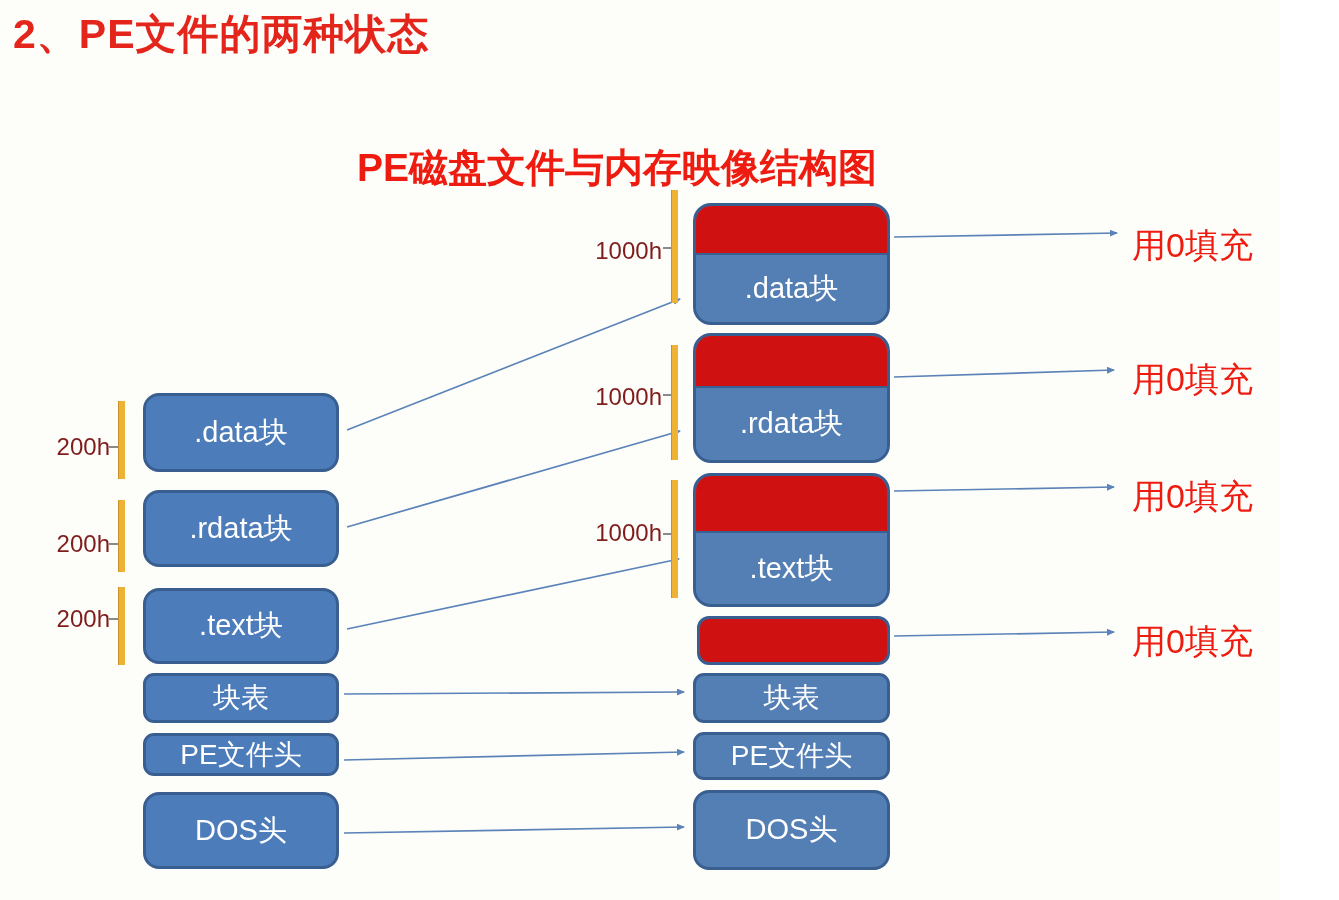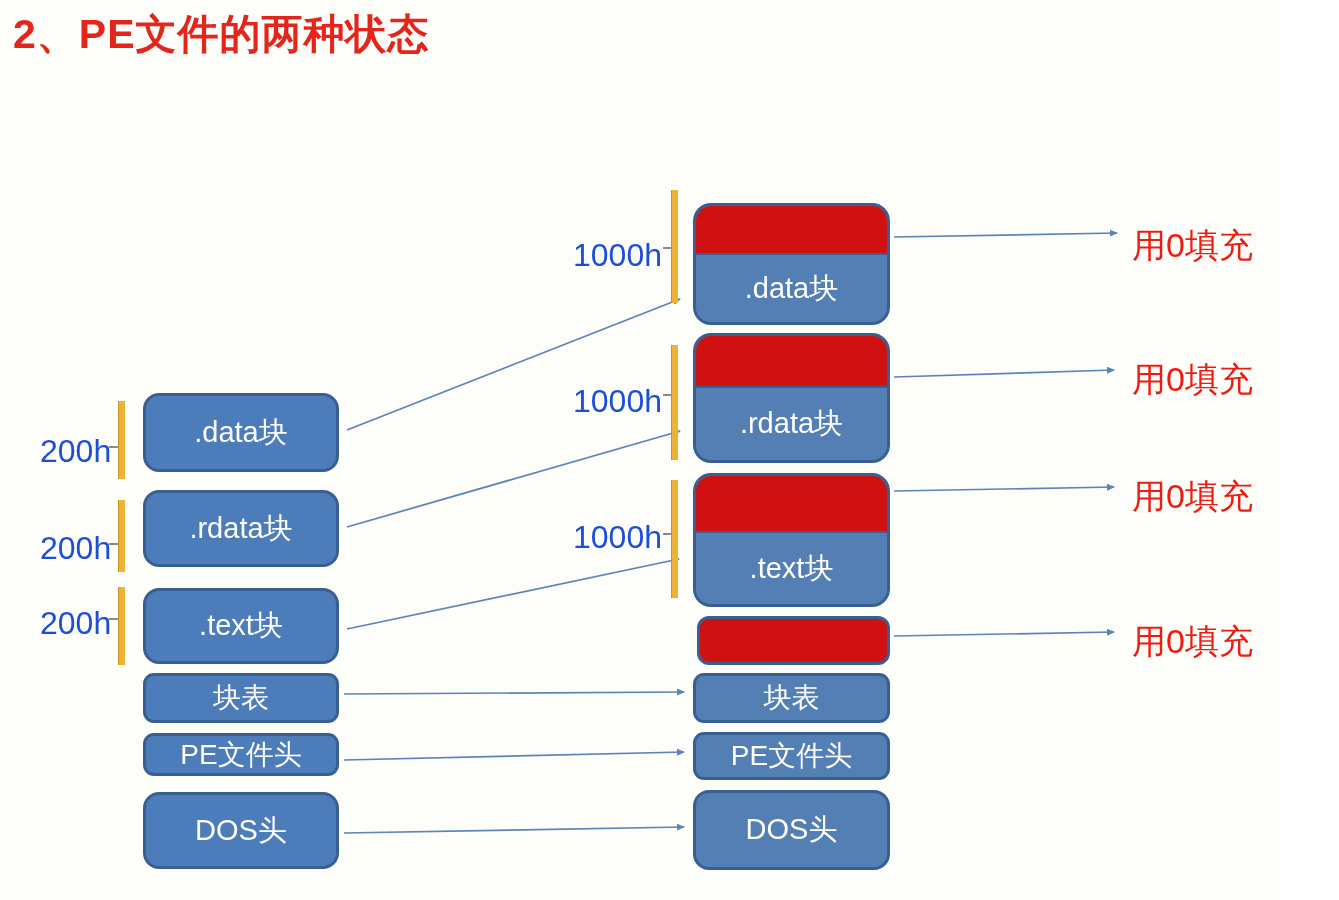--- a/index.html
+++ b/index.html
@@ -55,22 +55,22 @@
   }
   .red-block{
     position:absolute;
     background:#d01111;
     border:3px solid #395e90;
     border-radius:12px;
     box-sizing:border-box;
   }
   .size-label{
     position:absolute;
-    color:#1d4ed8;
-    font-size:32px;
+    color:#7f1d1d;
+    font-size:24px;
     text-align:right;
     white-space:nowrap;
   }
   .pad-label{
     position:absolute;
     color:#ee1c10;
     font-size:34px;
     white-space:nowrap;
   }
   .ybar{
@@ -88,20 +88,21 @@
     position:absolute;left:0;top:0;
     pointer-events:none;
   }
 </style>
 </head>
 <body>
 
 <div class="slide">
 
   <div class="page-title">2、PE文件的两种状态</div>
+  <div class="diagram-title">PE磁盘文件与内存映像结构图</div>
 
   <svg class="arrow-layer" width="1339" height="900" viewBox="0 0 1339 900">
     <defs>
       <marker id="ah" markerWidth="9" markerHeight="8" refX="7" refY="3.5" orient="auto" markerUnits="userSpaceOnUse">
         <path d="M0,0 L8,3.5 L0,7 Z" fill="#5b83b8"></path>
       </marker>
     </defs>
     <g stroke="#5b83b8" stroke-width="1.7" fill="none">
       <line x1="347" y1="430" x2="680" y2="299" marker-end="url(#ah)"></line>
       <line x1="347" y1="527" x2="680" y2="431" marker-end="url(#ah)"></line>

